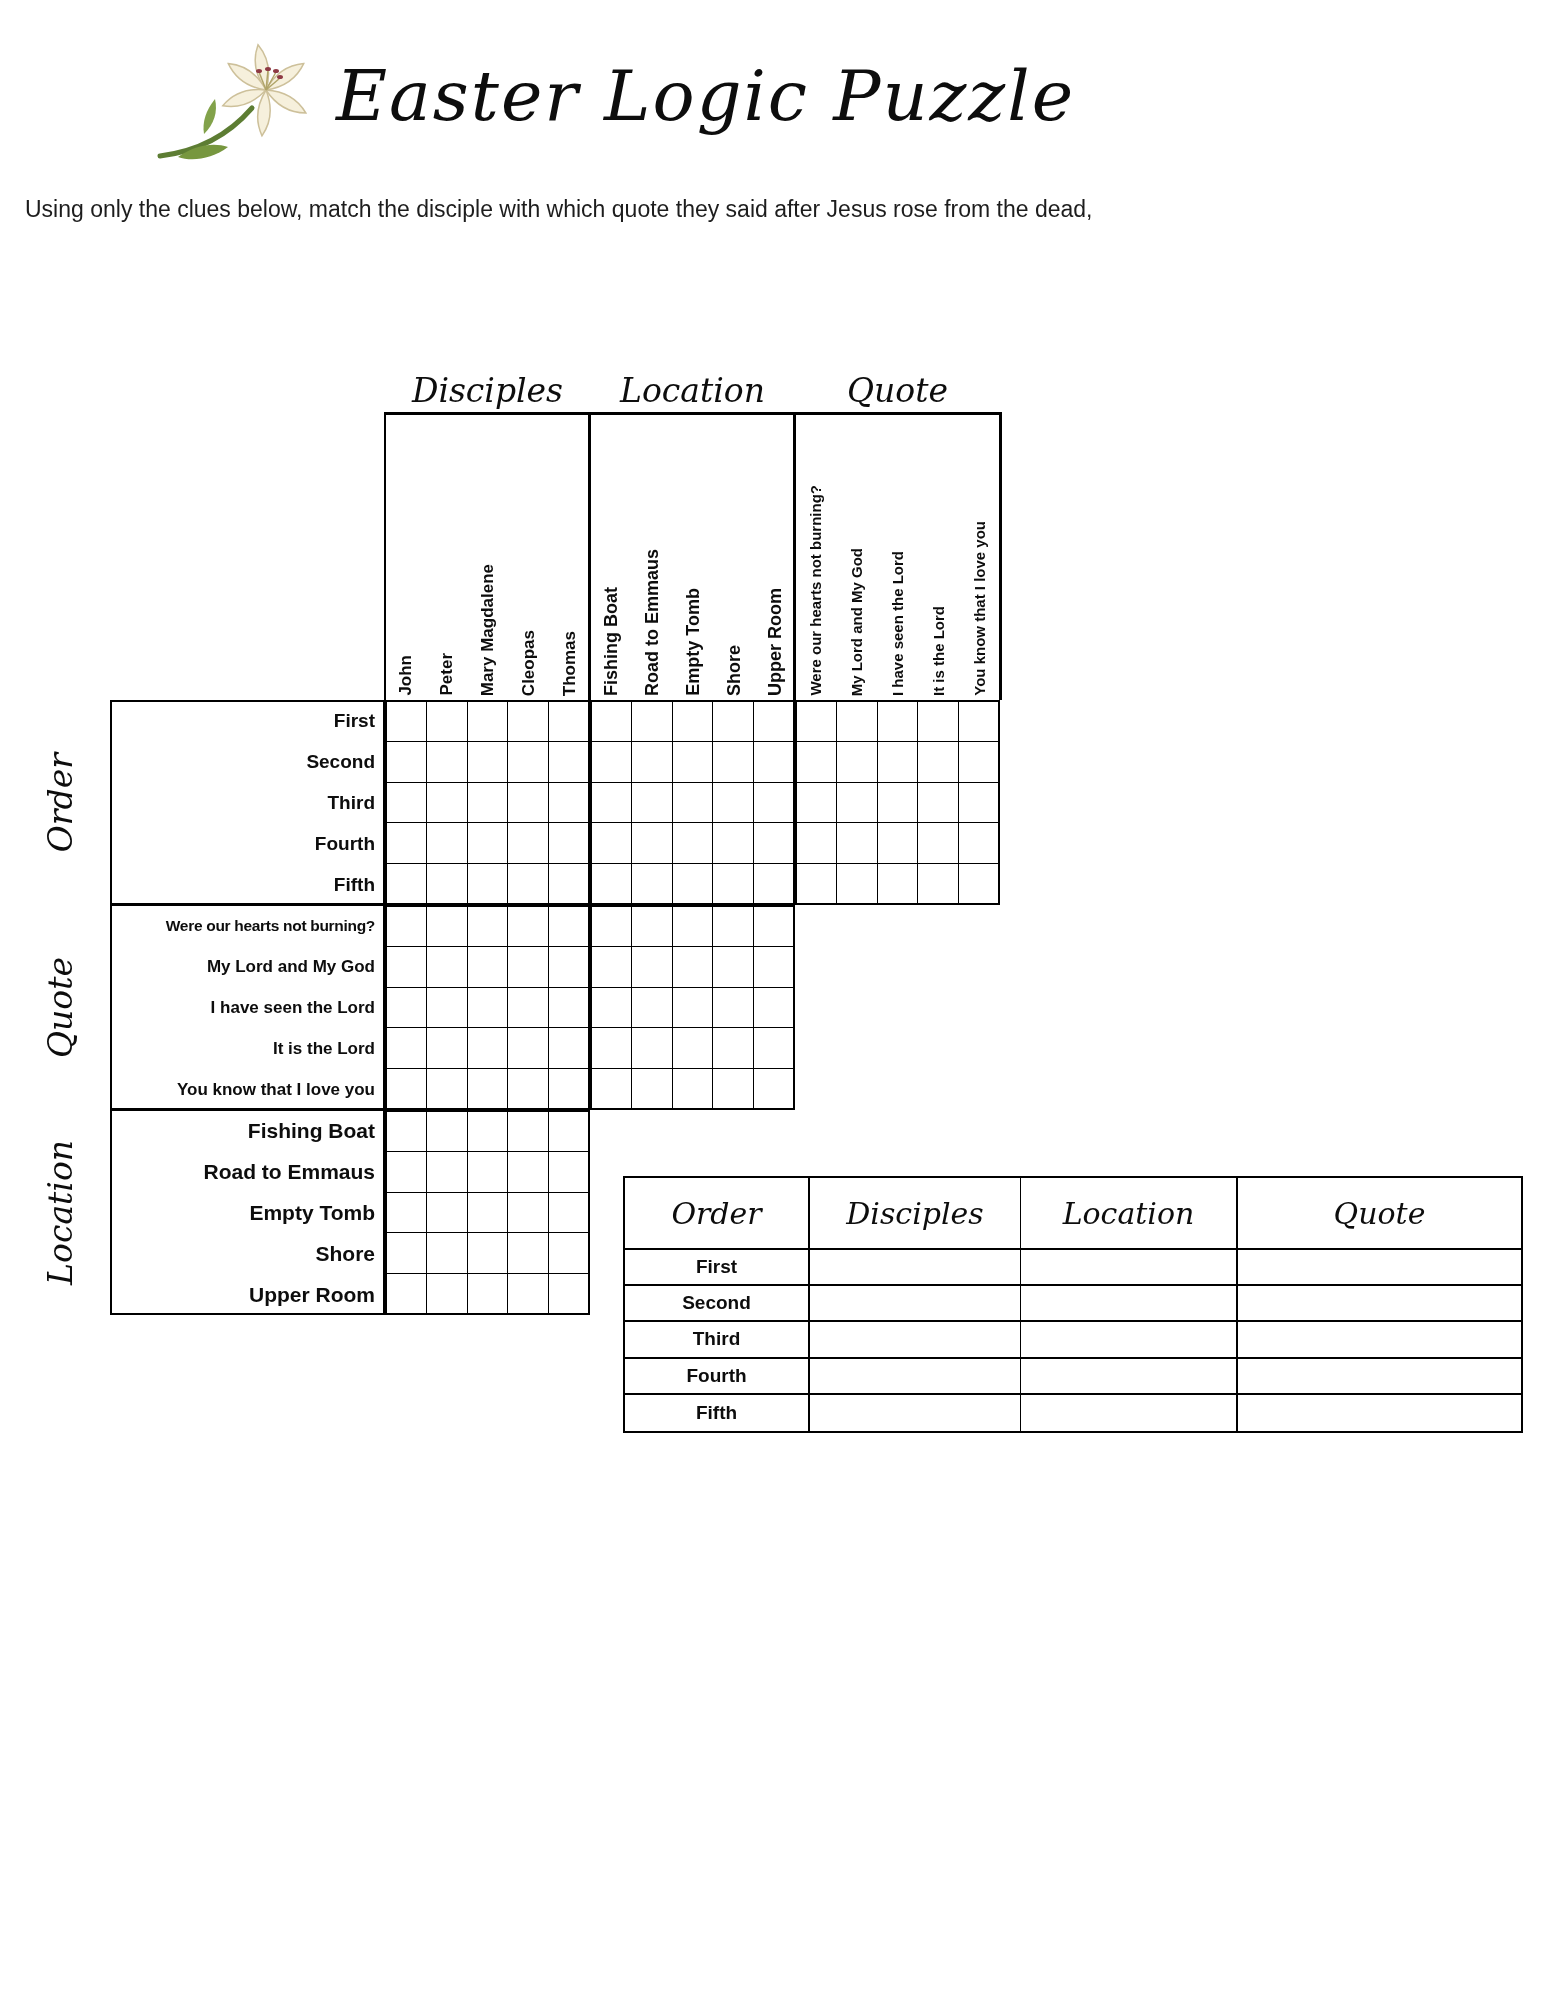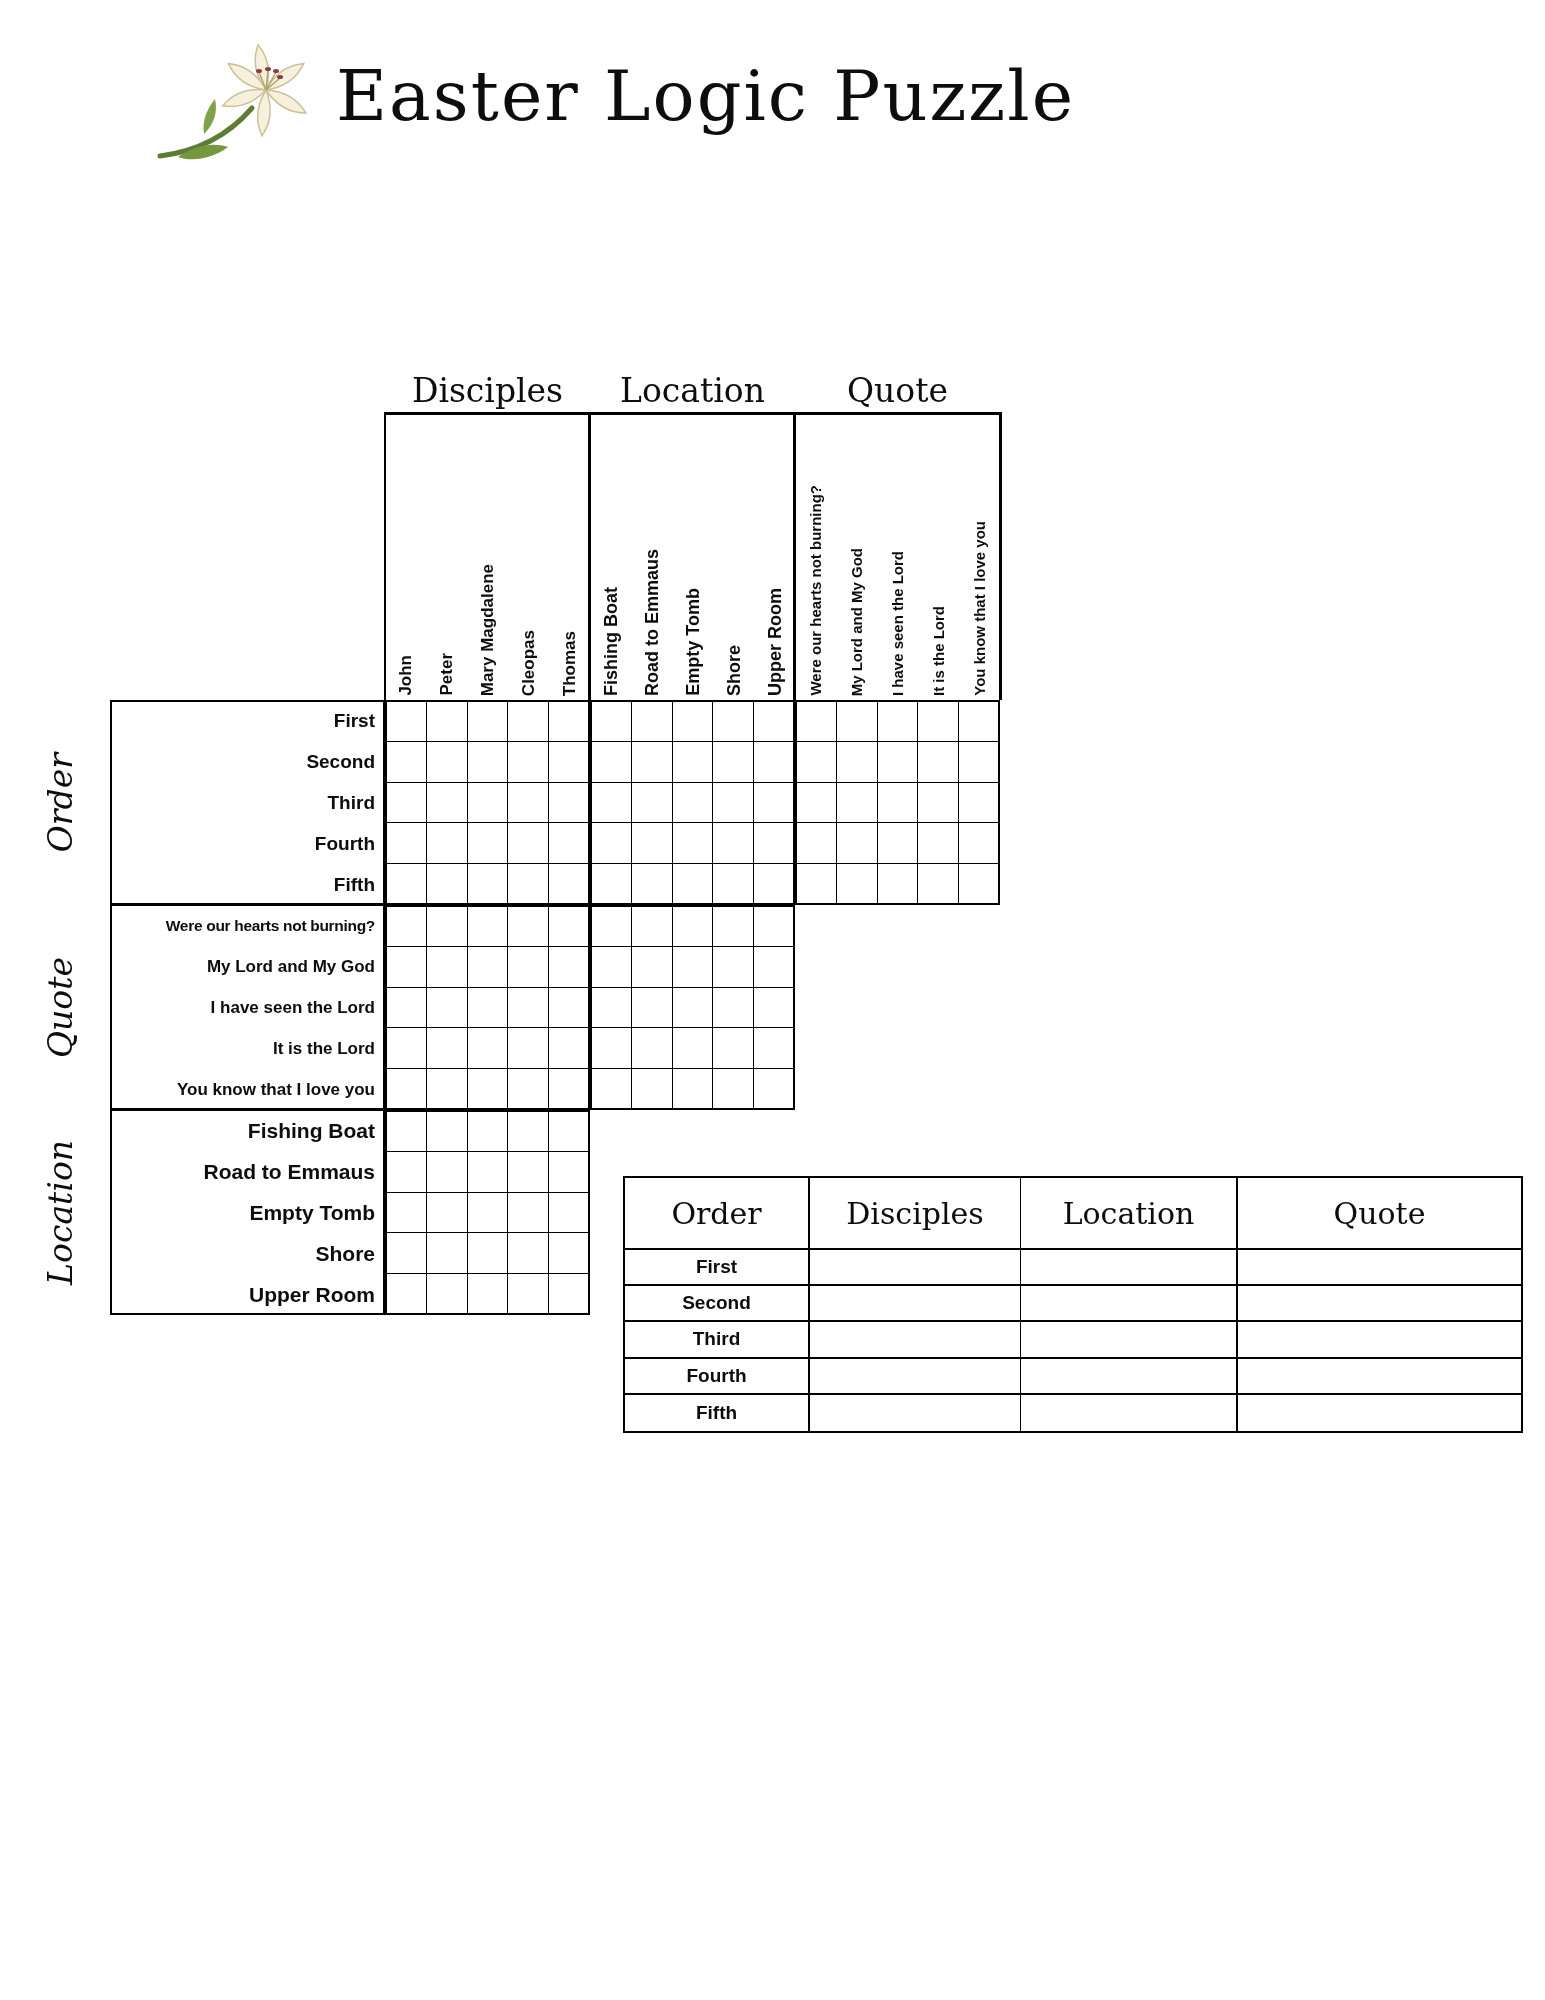--- a/index.html
+++ b/index.html
@@ -1,21 +1,21 @@
 <!DOCTYPE html>
 <html><head>
 <meta charset="utf-8">
 <style>
   * { margin:0; padding:0; box-sizing:border-box; }
   html,body { background:#ffffff; }
   .page {
     position:relative; width:1545px; height:2000px; background:#ffffff;
     font-family:"Liberation Sans", sans-serif; color:#111; overflow:hidden;
   }
-  .script { font-family:"DejaVu Serif", serif; }
+  .script { font-family:"DejaVu Serif", serif; font-style:italic; }
 
   .lily { position:absolute; left:148px; top:38px; }
 
   .title {
     position:absolute; left:336px; top:58px; font-size:70px; line-height:1.1;
     color:#0d0d0d; letter-spacing:2px; white-space:nowrap;
   }
 
   .instructions { position:absolute; left:25px; top:190px; font-size:23px; line-height:38px; color:#1d1d1d; }
 
@@ -115,20 +115,21 @@
         <ellipse cx="2" cy="-21" rx="3" ry="2"></ellipse>
         <ellipse cx="-7" cy="-19" rx="3" ry="2"></ellipse>
         <ellipse cx="14" cy="-13" rx="3" ry="2"></ellipse>
       </g>
     </g>
   </svg>
 
   <div class="title script">Easter Logic Puzzle</div>
 
   <div class="instructions">
+    <div>Using only the clues below, match the disciple with which quote they said after Jesus rose from the dead,</div>
   </div>
 
   <div class="tg script" style="left:385px">Disciples</div>
   <div class="tg script" style="left:590px">Location</div>
   <div class="tg script" style="left:795px">Quote</div>
 
   <div class="gl" style="left:384px;top:412px;width:618px;height:3px"></div>
   <div class="gl" style="left:384px;top:412px;width:2px;height:288px"></div>
   <div class="gl" style="left:588px;top:412px;width:3px;height:288px"></div>
   <div class="gl" style="left:793px;top:412px;width:3px;height:288px"></div>

